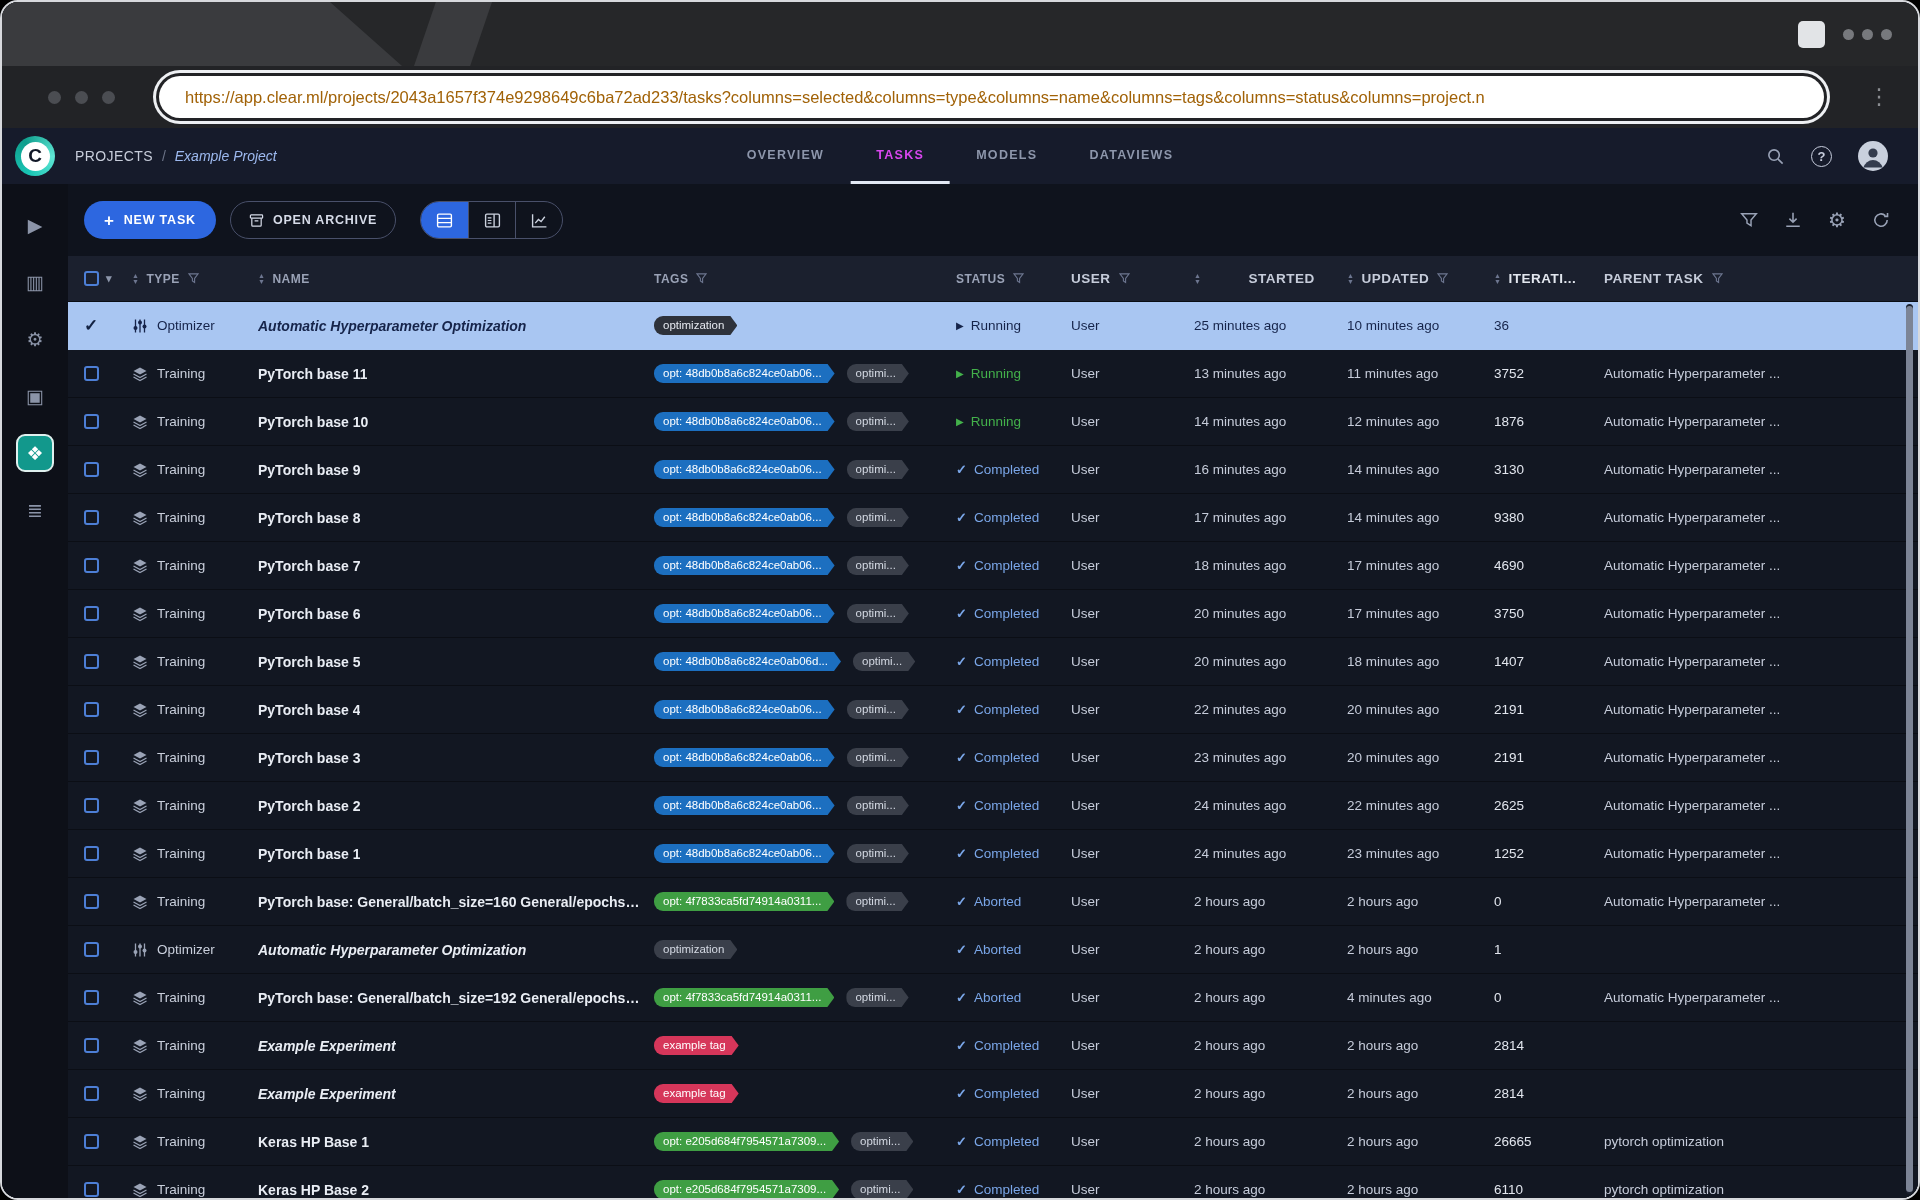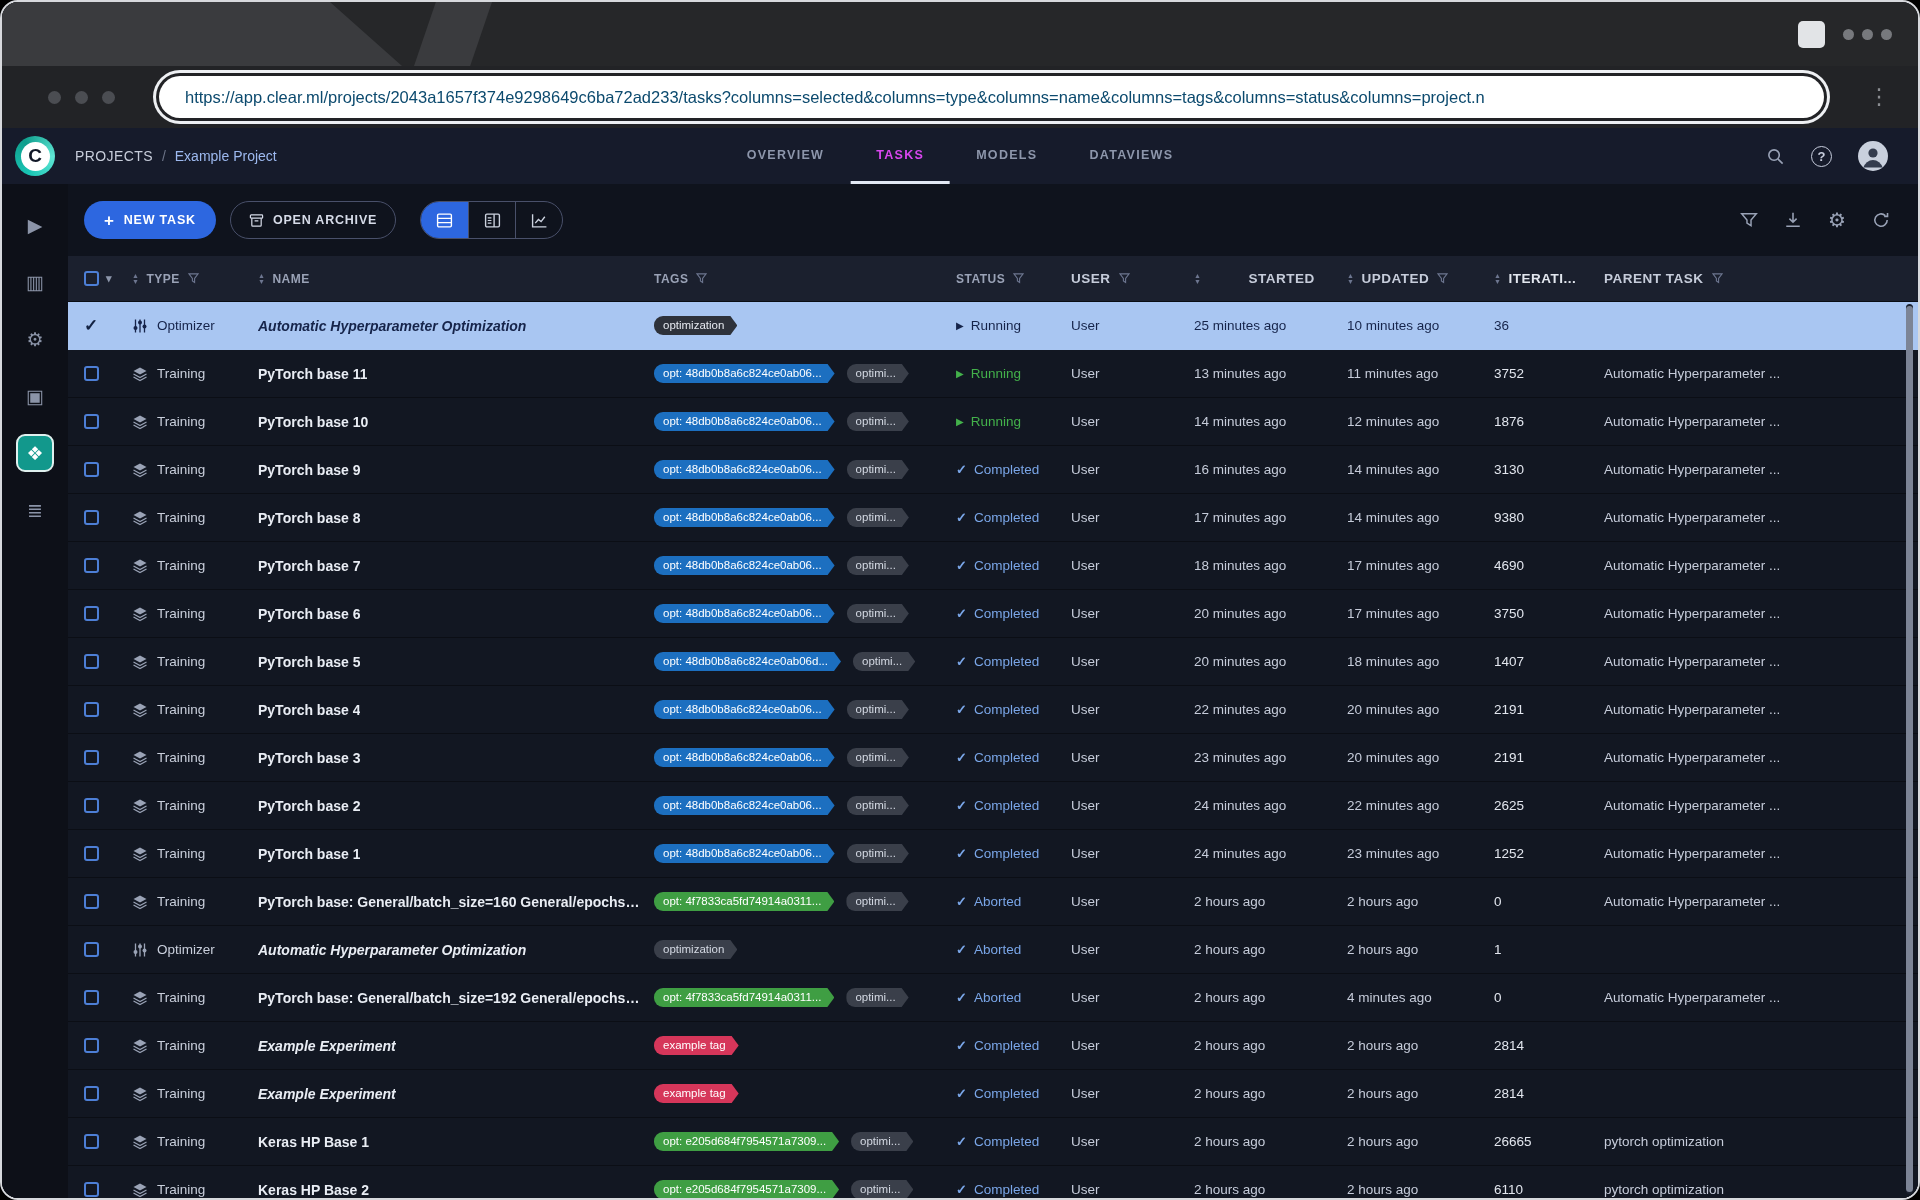--- a/index.html
+++ b/index.html
@@ -18,35 +18,35 @@
   .ext-square { width:27px; height:27px; background:#e2e4e7; border-radius:5px; }
   .dots3 { display:flex; gap:8px; }
   .dots3 i { width:11px; height:11px; border-radius:50%; background:#77797d; }
 
   .chrome-url { height:62px; background:#222326; display:flex; align-items:center; }
   .win-dots { display:flex; gap:14px; margin-left:46px; }
   .win-dots i { width:13px; height:13px; border-radius:50%; background:#4b4d52; }
   .url-bar { flex:1; height:42px; margin:0 44px 0 44px; background:#fff; border-radius:22px;
              box-shadow:0 0 0 3px #222326, 0 0 0 6px #eef0f3;
              display:flex; align-items:center; padding:0 26px; overflow:hidden; }
-  .url-text { color:#0c4a6e; font-size:16.5px; white-space:nowrap; overflow:hidden; }
+  .url-text { color:#a16207; font-size:16.5px; white-space:nowrap; overflow:hidden; }
   .kebab { color:#8b8d92; font-size:22px; margin-right:28px; line-height:1; }
 
   
   .app { height:calc(100% - 126px); display:flex; flex-direction:column; background:#0f131d; }
   .app-header { position:relative; height:56px; background:#161b2b; display:flex; align-items:center; flex-shrink:0; }
   .logo { width:40px; height:40px; margin-left:13px; border-radius:50%; flex-shrink:0;
           background:conic-gradient(from 200deg,#19c5b4,#0e9d8c 35%,#5fe6d4 70%,#19c5b4);
           display:flex; align-items:center; justify-content:center; }
   .logo-inner { width:29px; height:29px; border-radius:50%; background:#fff; color:#101726;
                 font-weight:bold; font-size:19px; display:flex; align-items:center; justify-content:center; }
   .breadcrumb { margin-left:20px; display:flex; align-items:flex-end; gap:9px; font-size:14px; }
   .bc-root { color:#c7cdda; letter-spacing:.4px; }
   .bc-sep { color:#6c7488; }
-  .bc-current { color:#9db9ef; }
+  .bc-current { color:#9db9ef;font-style:italic; }
   .header-tabs { position:absolute; left:50%; transform:translateX(-50%); height:100%; display:flex; }
   .tab { height:100%; display:flex; align-items:center; padding:0 26px; color:#8d96ab; font-size:12.5px;
          font-weight:bold; letter-spacing:1.3px; border-bottom:3px solid transparent; }
   .tab.active { color:#d946ef; border-bottom-color:#e2e8f4; }
   .header-right { margin-left:auto; margin-right:30px; display:flex; align-items:center; gap:26px; color:#c8cede; }
   .help-circle { width:21px; height:21px; border:1.7px solid #c8cede; border-radius:50%;
                  display:flex; align-items:center; justify-content:center; font-size:13px; font-weight:bold; }
 
   .app-body { flex:1; display:flex; min-height:0; }
 

